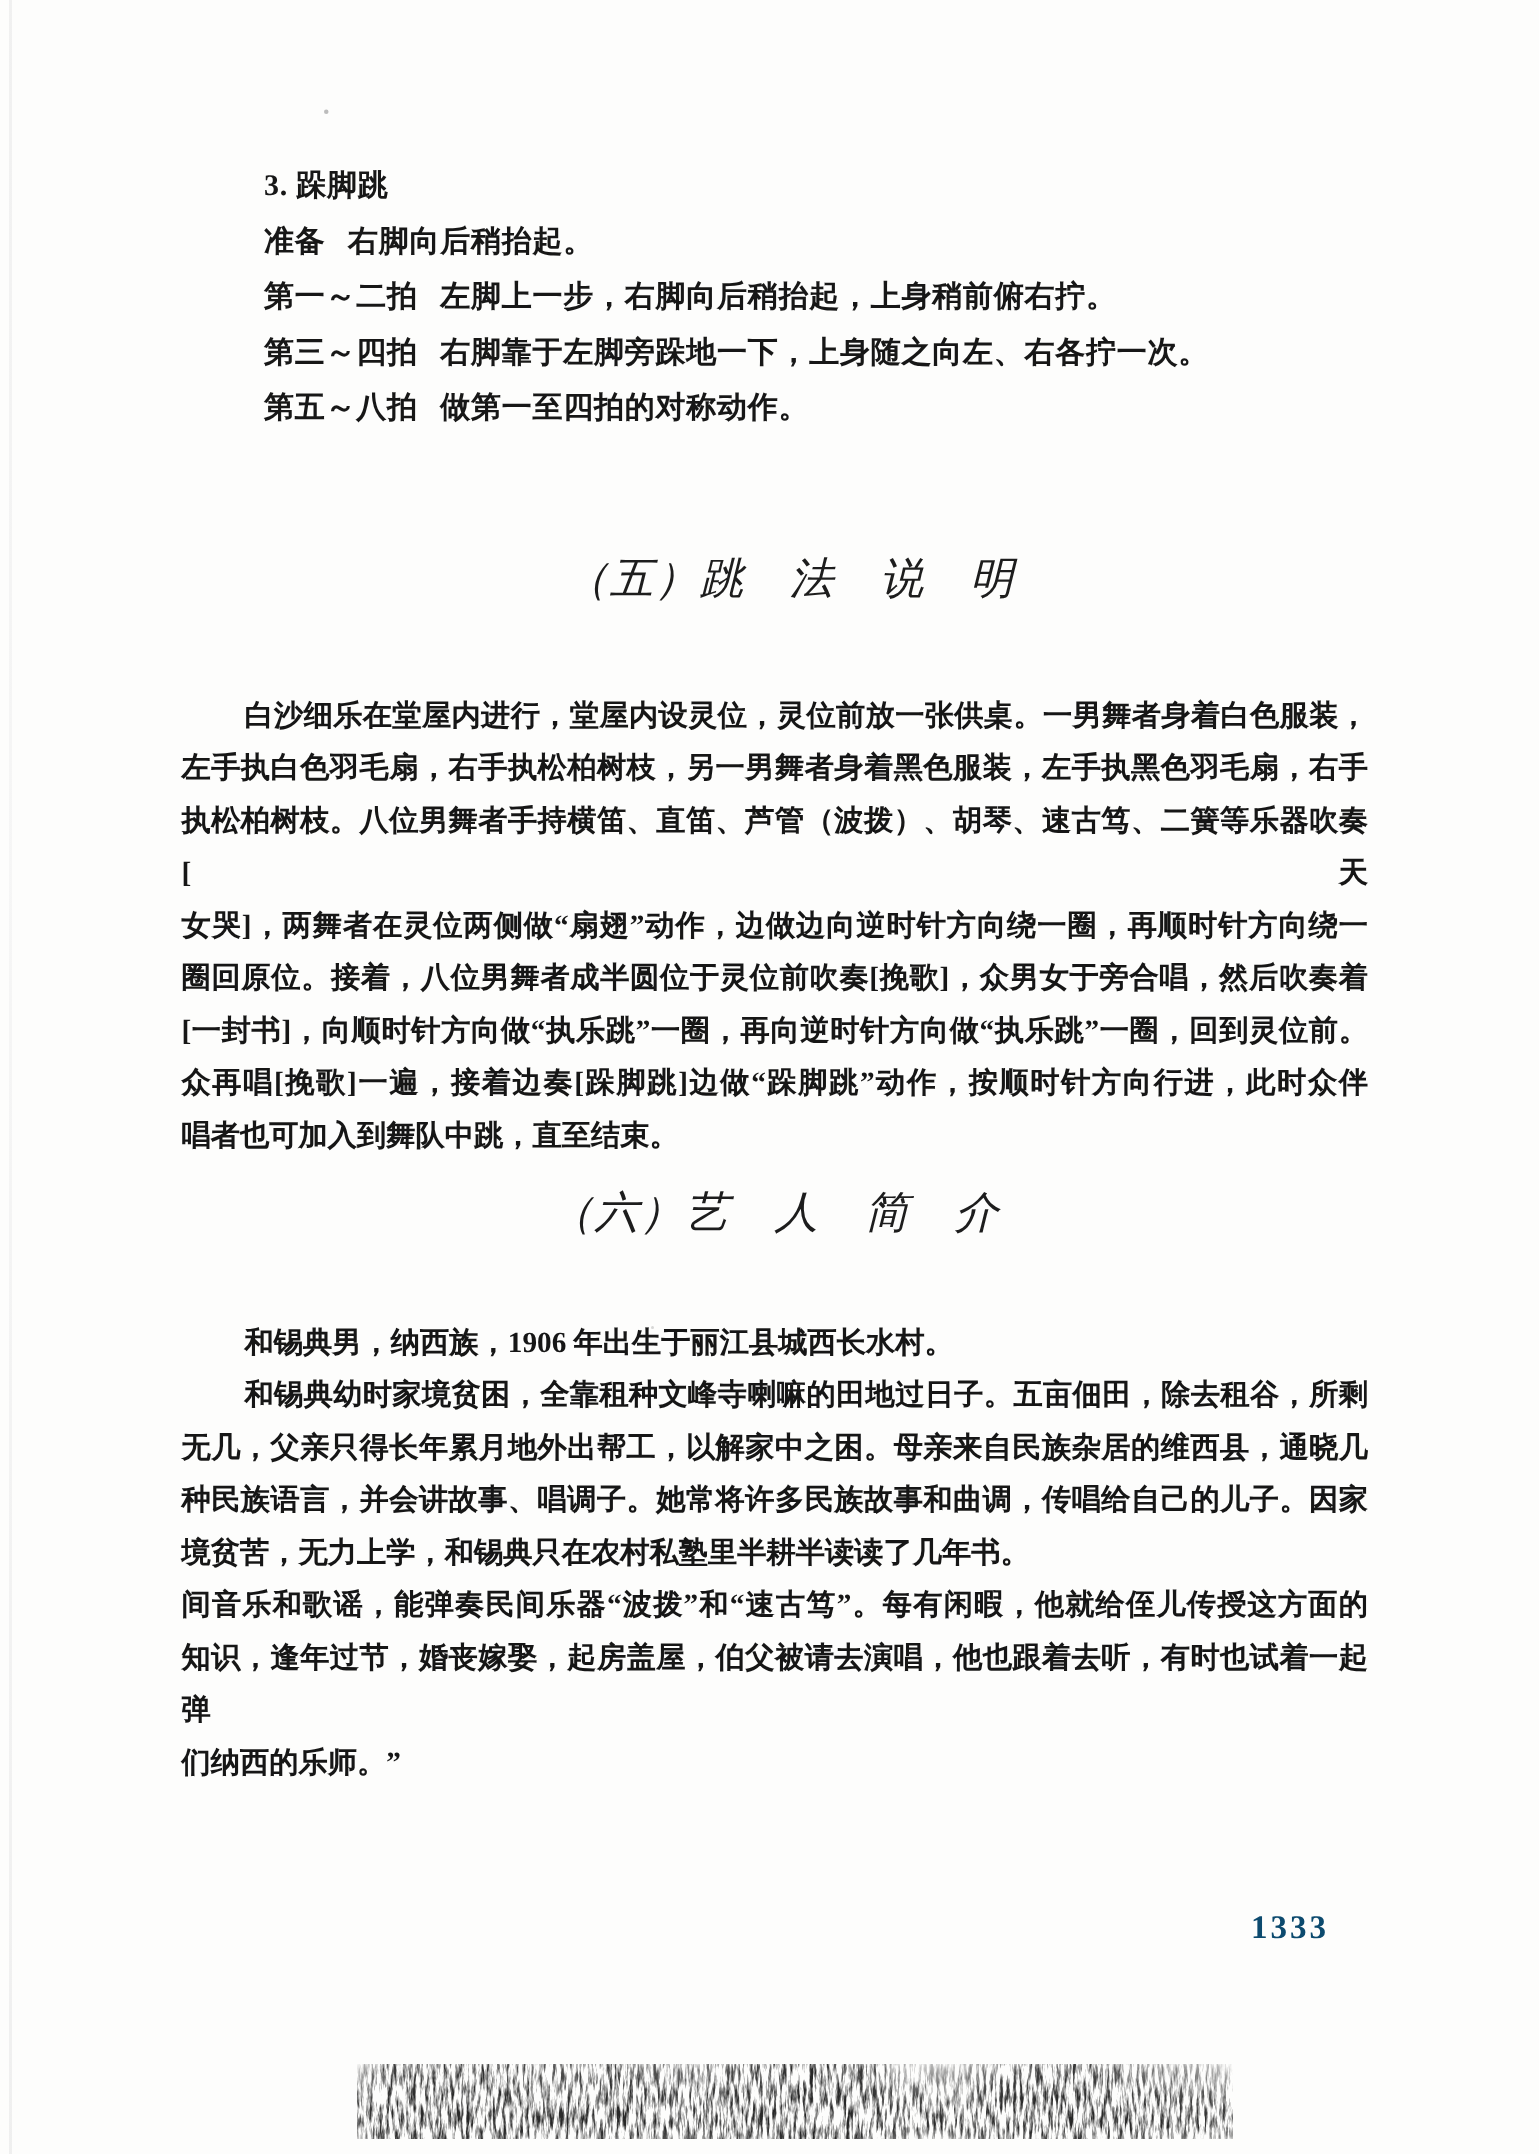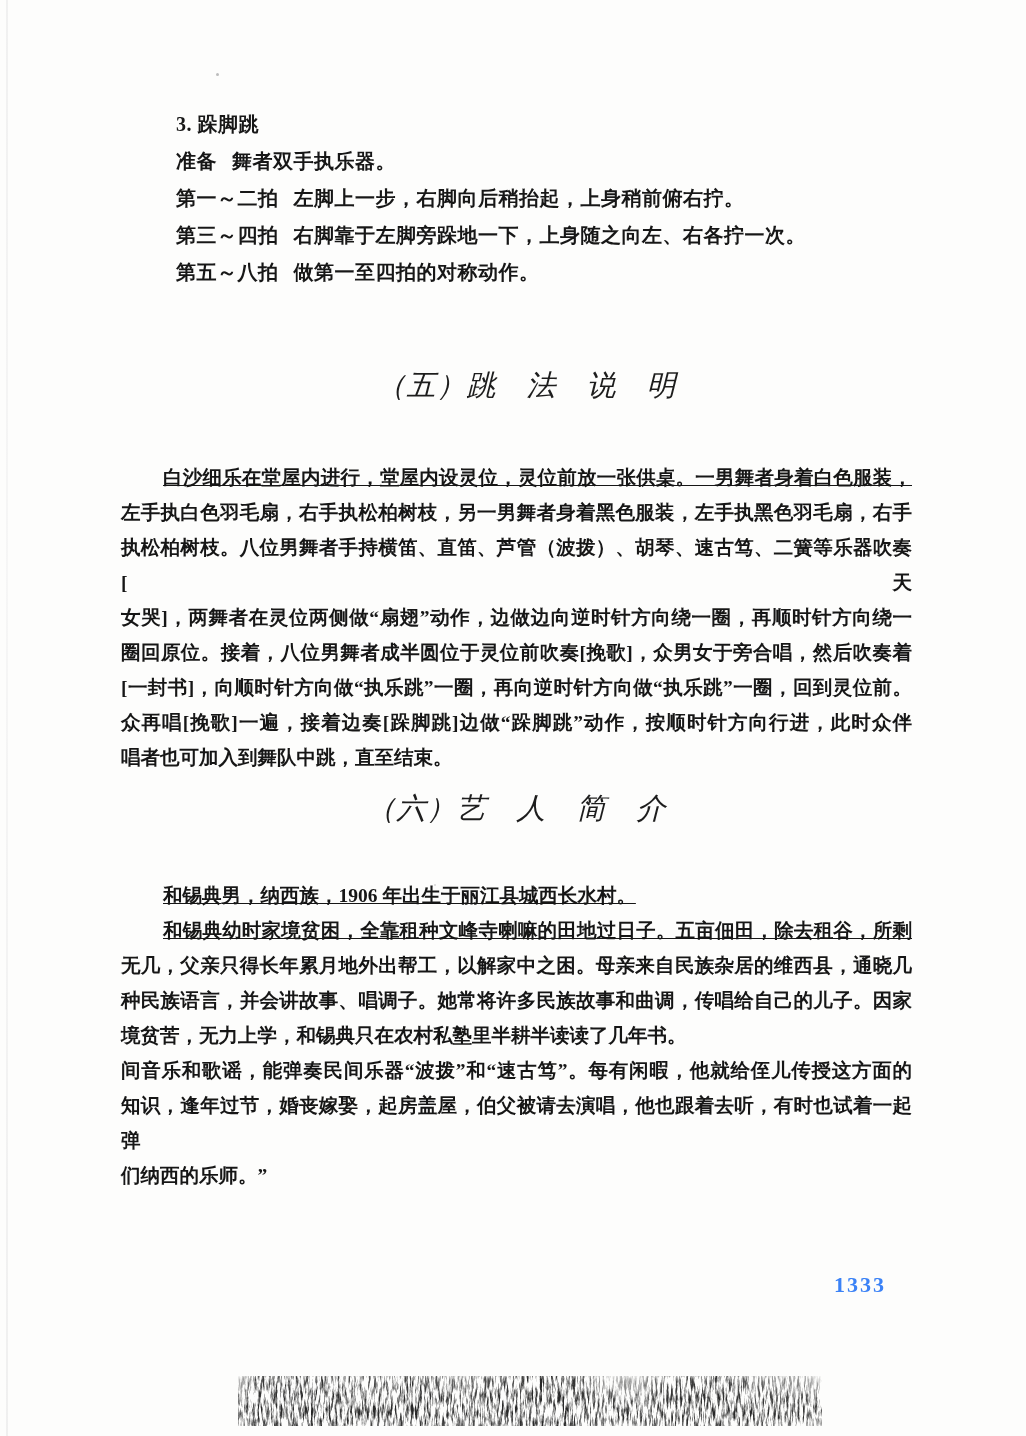--- a/index.html
+++ b/index.html
@@ -65,47 +65,47 @@
     left: 121px;
     width: 791px;
     font-size: 19.5px;
     line-height: 35px;
     font-weight: 600;
     color: #161616;
   }
   .para1 { top: 460px; }
   .para2 { top: 878px; }
   .jline { text-align: justify; text-align-last: justify; text-justify: inter-character; }
-  .jline.first { text-indent: 42px; text-decoration: underline; }
+  .jline.first { text-indent: 42px; }
   .jline.short { text-align-last: left; }
   .gap { margin-left: 0; }
 
   .pageno {
     position: absolute;
     left: 834px; top: 1272px;
     font-size: 22px;
     font-weight: bold;
     letter-spacing: 2px;
-    color: #3b82f6;
+    color: #0c4a6e;
   }
   .noise-band { position: absolute; left: 238px; top: 1376px; }
 </style>
 </head>
 <body>
 
 <div class="page">
 
   <div class="page-edge"></div>
   <div class="speck s1"></div>
   <div class="speck s2"></div>
 
   <section class="movement">
     <div>3. 跺脚跳</div>
     <div>
-      <span class="m-label bold">准备</span><span>舞者双手执乐器。</span>
+      <span class="m-label bold">准备</span><span>右脚向后稍抬起。</span>
     </div>
     <div>
       <span class="m-label">第一～二拍</span><span>左脚上一步，右脚向后稍抬起，上身稍前俯右拧。</span>
     </div>
     <div>
       <span class="m-label">第三～四拍</span><span>右脚靠于左脚旁跺地一下，上身随之向左、右各拧一次。</span>
     </div>
     <div>
       <span class="m-label">第五～八拍</span><span>做第一至四拍的对称动作。</span>
     </div>

